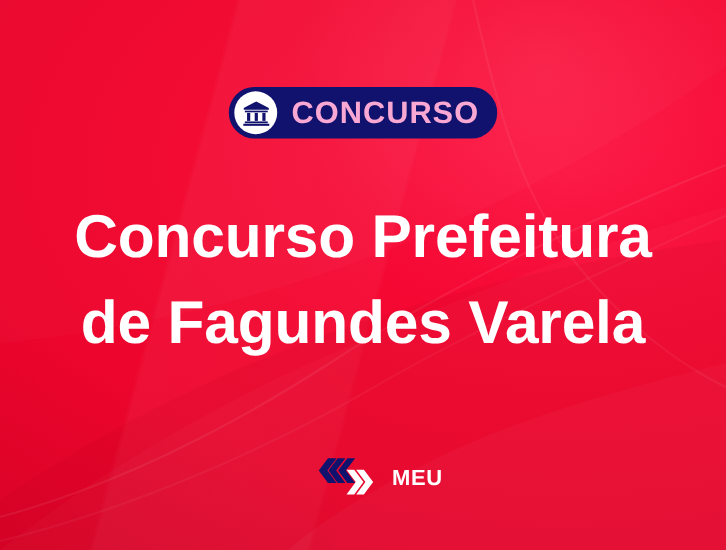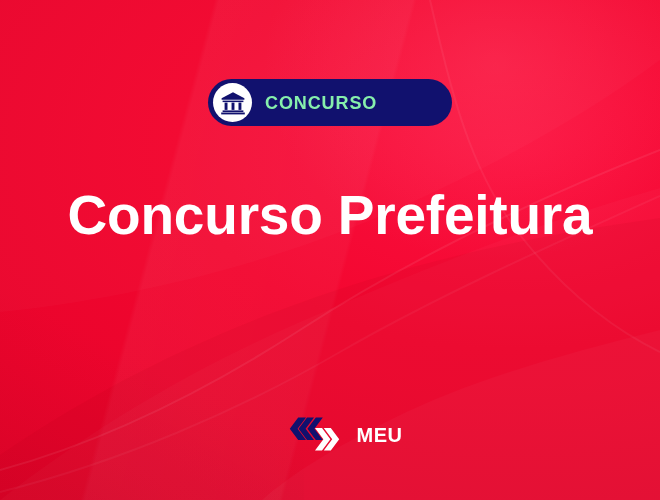--- a/index.html
+++ b/index.html
@@ -79,22 +79,22 @@
     height: 39px;
     border-radius: 50%;
     background: #ffffff;
     display: flex;
     align-items: center;
     justify-content: center;
     flex: 0 0 auto;
     margin-left: 1px;
   }
   .badge-label {
-    color: #86efac;
-    font-size: 18px;
+    color: #f9a8d4;
+    font-size: 28px;
     font-weight: bold;
     letter-spacing: 0.9px;
     margin-left: 13px;
     line-height: 1;
     white-space: nowrap;
   }
 
   
   .headline {
     position: absolute;
@@ -169,20 +169,21 @@
           <rect x="2.6" y="19.4" width="20.8" height="1.6"></rect>
           <rect x="1.2" y="21.5" width="23.6" height="1.9"></rect>
         </g>
       </svg>
     </span>
     <span class="badge-label">CONCURSO</span>
   </div>
 
   <div class="headline">
     <span class="headline-line">Concurso Prefeitura</span>
+    <span class="headline-line">de Fagundes Varela</span>
   </div>
 
   <div class="brand">
     <span class="brand-mark">
       <svg width="58" height="40" viewBox="0 0 58 40" aria-hidden="true">
         <g fill="#11116e">
           <path d="M13.2 3.5 L21.0 3.5 L12.6 14.8 L21.0 26.0 L13.2 26.0 L4.8 14.8 Z"></path>
           <path d="M22.0 3.5 L29.0 3.5 L20.6 14.8 L29.0 26.0 L22.0 26.0 L13.6 14.8 Z"></path>
           <path d="M30.8 3.5 L37.8 3.5 L29.4 14.8 L37.8 26.0 L30.8 26.0 L22.4 14.8 Z"></path>
         </g>

